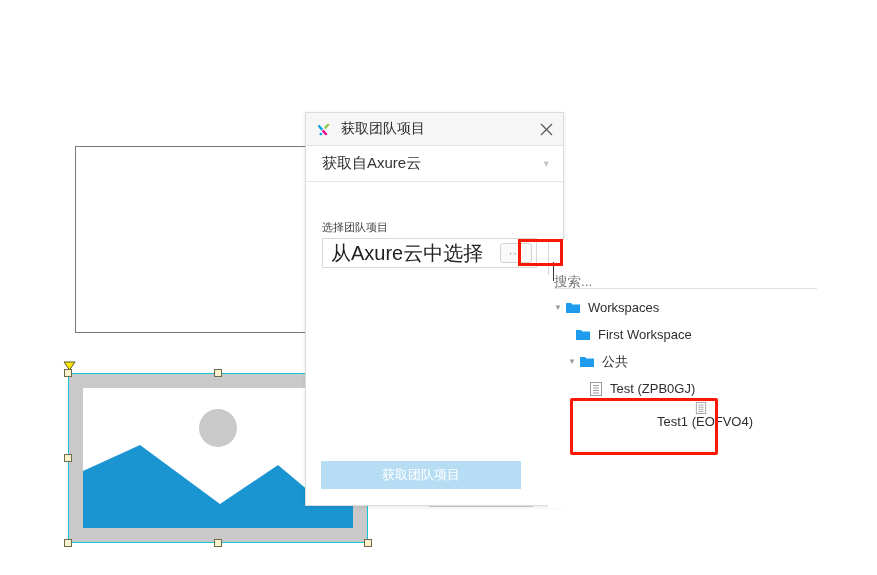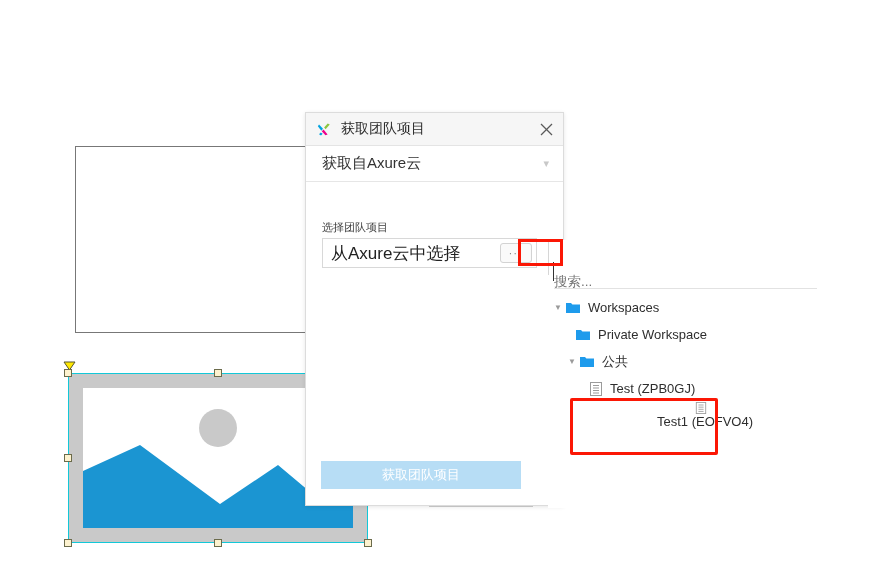--- a/index.html
+++ b/index.html
@@ -148,21 +148,21 @@
     height: 30px;
     display: flex;
     align-items: center;
   }
   .path-input {
     width: 100%;
     height: 30px;
     border: 1px solid #d8d8d8;
     background: #ffffff;
     box-sizing: border-box;
-    font-size: 17px;
+    font-size: 20px;
     color: #222222;
     padding: 0 36px 0 8px;
     font-family: inherit;
     outline: none;
   }
   .dots-btn {
     position: absolute;
     right: 5px;
     top: 5px;
     width: 32px;
@@ -388,27 +388,27 @@
   <div class="tree">
 
     <div class="tree-row lvl1">
       <span class="tw">▼</span>
       <svg class="folder-ico" viewBox="0 0 14 11">
         <path d="M0 1 h5 l1.4 1.6 H14 V11 H0 Z" fill="#1e9bec"></path>
       </svg>
       <span>Workspaces</span>
     </div>
 
-
     <div class="tree-row lvl2">
       <svg class="folder-ico" viewBox="0 0 14 11">
         <path d="M0 1 h5 l1.4 1.6 H14 V11 H0 Z" fill="#1e9bec"></path>
       </svg>
-      <span>Private Workspace</span>
-    </div>
+      <span>First Workspace</span>
+    </div>
+
 
     <div class="tree-row lvl1" style="padding-left:16px;">
       <span class="tw">▼</span>
       <svg class="folder-ico" viewBox="0 0 14 11">
         <path d="M0 1 h5 l1.4 1.6 H14 V11 H0 Z" fill="#1e9bec"></path>
       </svg>
       <span>公共</span>
     </div>
 
     <div class="tree-row lvl3" style="padding-left:42px;">

